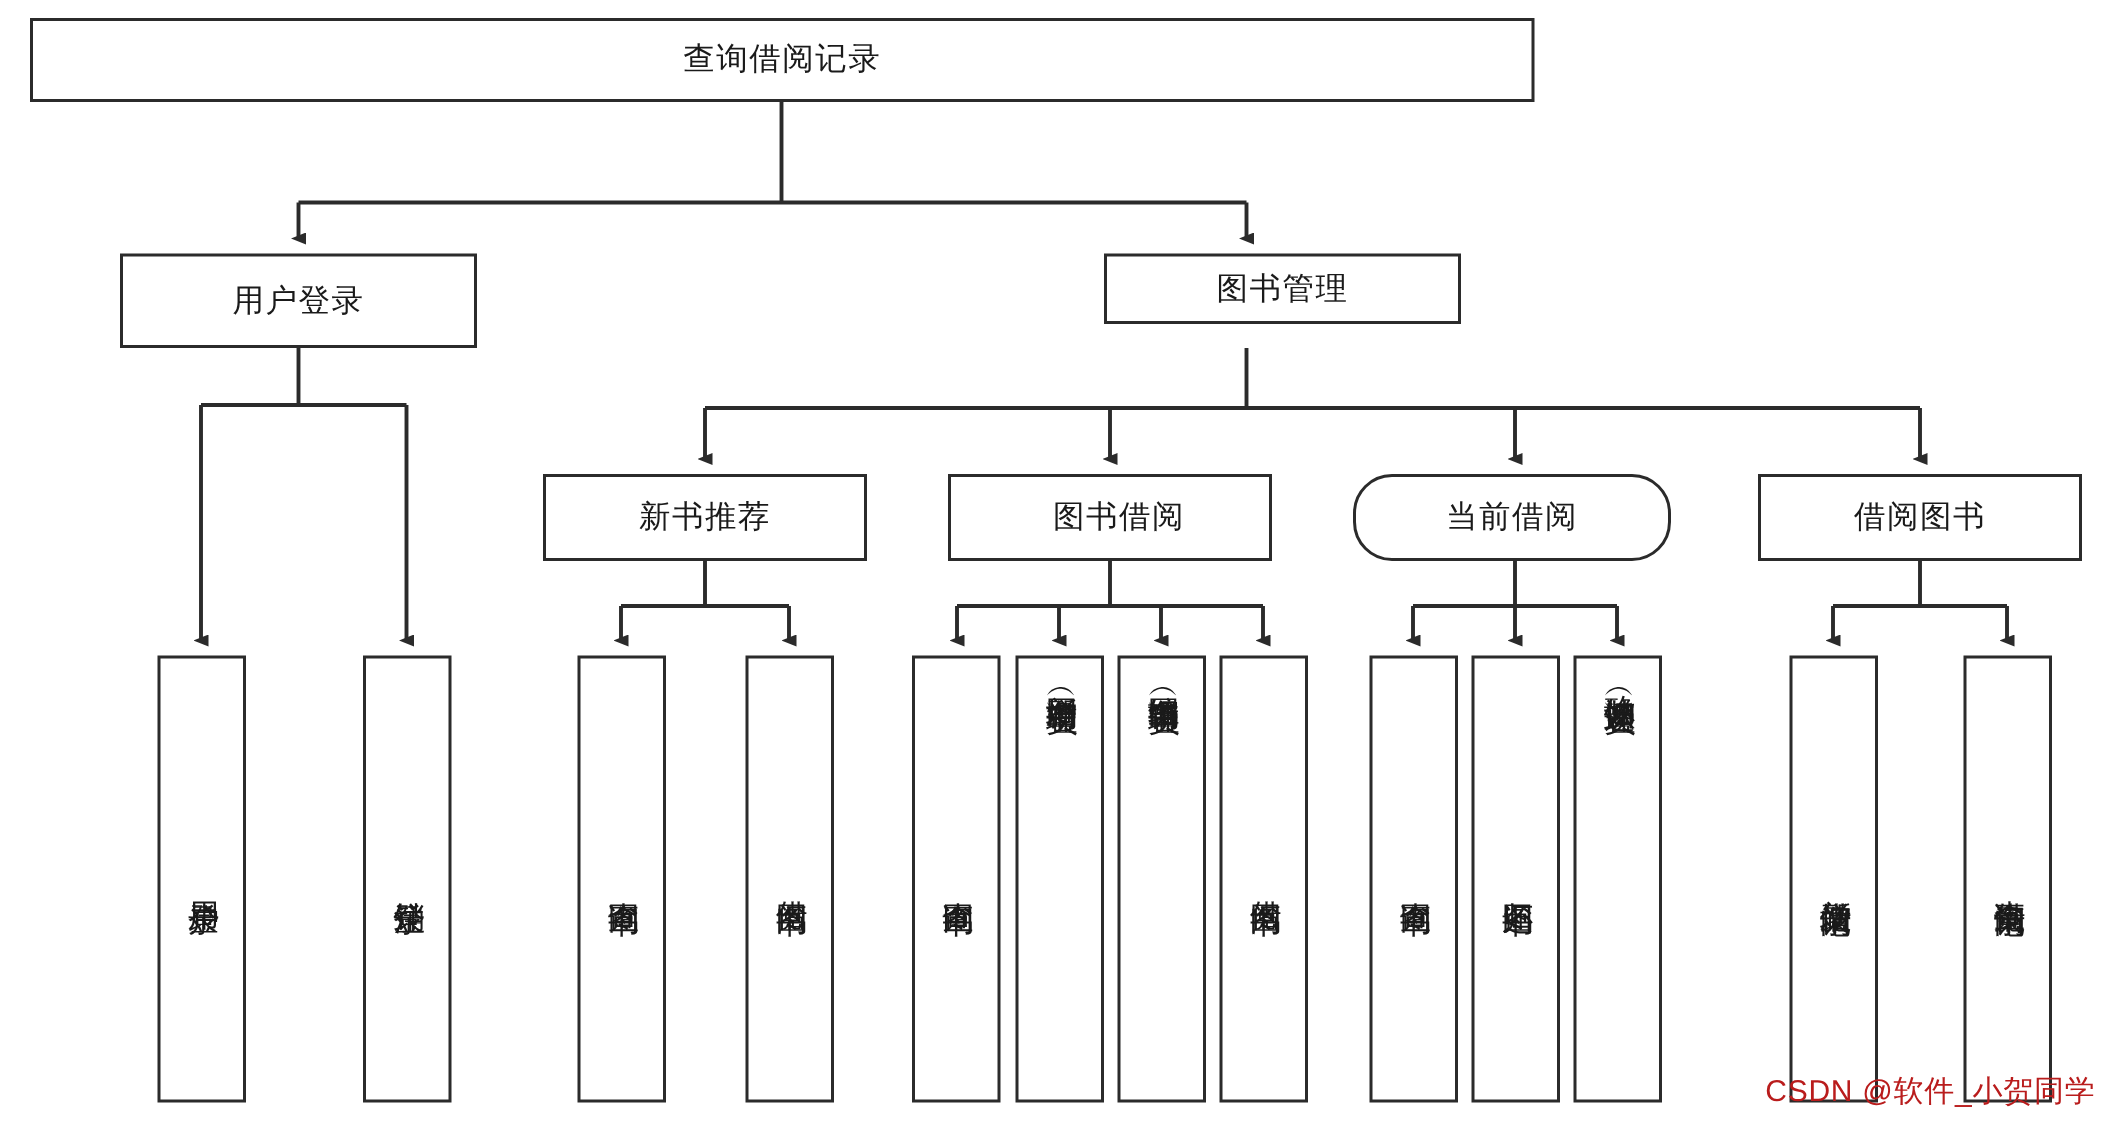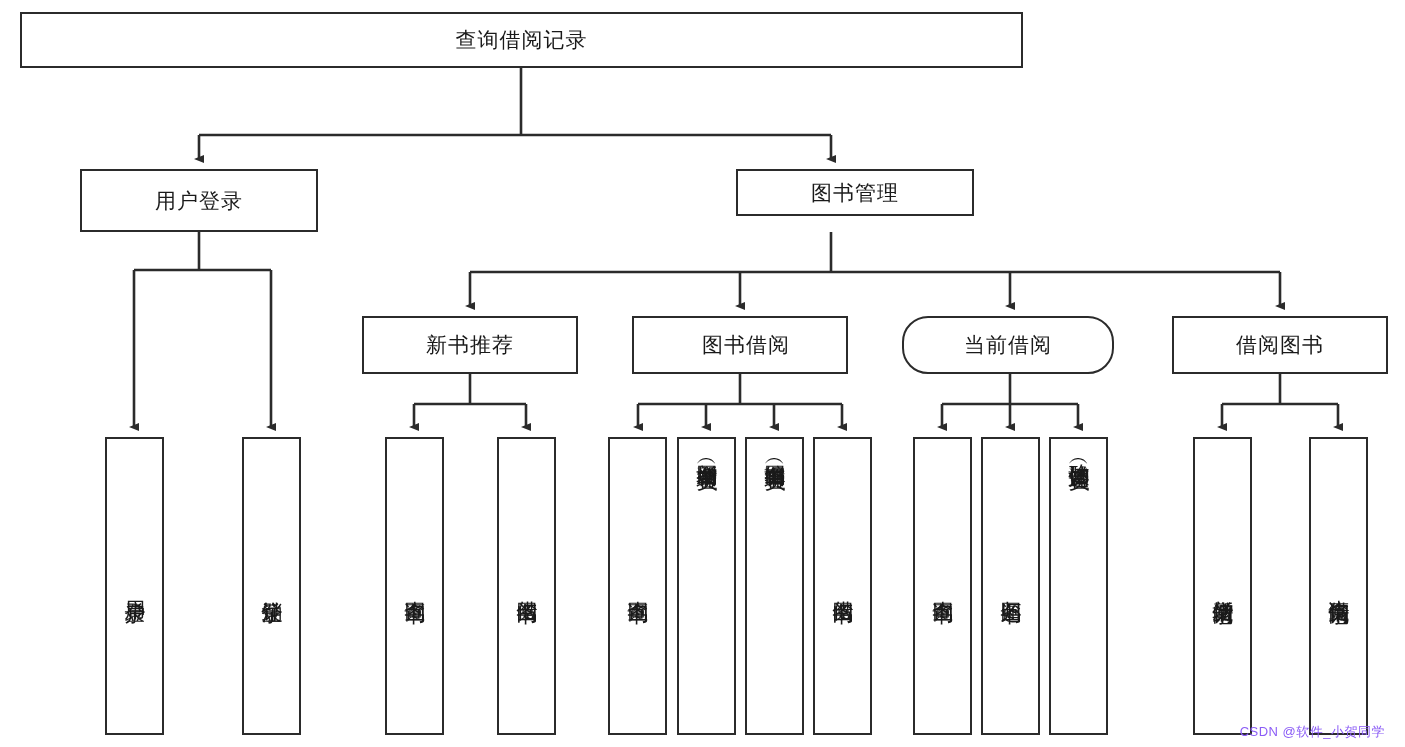--- a/index.html
+++ b/index.html
@@ -52,24 +52,24 @@
     text-orientation: upright;
     white-space: nowrap;
     display: block;
   }
   .node.v.center {
     align-items: center;
     padding-top: 0;
   }
   #watermark {
     position: absolute;
-    right: 20px;
+    right: 8px;
     bottom: 6px;
-    font-size: 13px;
-    color: #8b5cf6;
+    font-size: 20px;
+    color: #b91c1c;
     letter-spacing: 0.5px;
     z-index: 5;
     white-space: nowrap;
   }
 </style>
 </head>
 <body>
 
 <div id="canvas">
 

